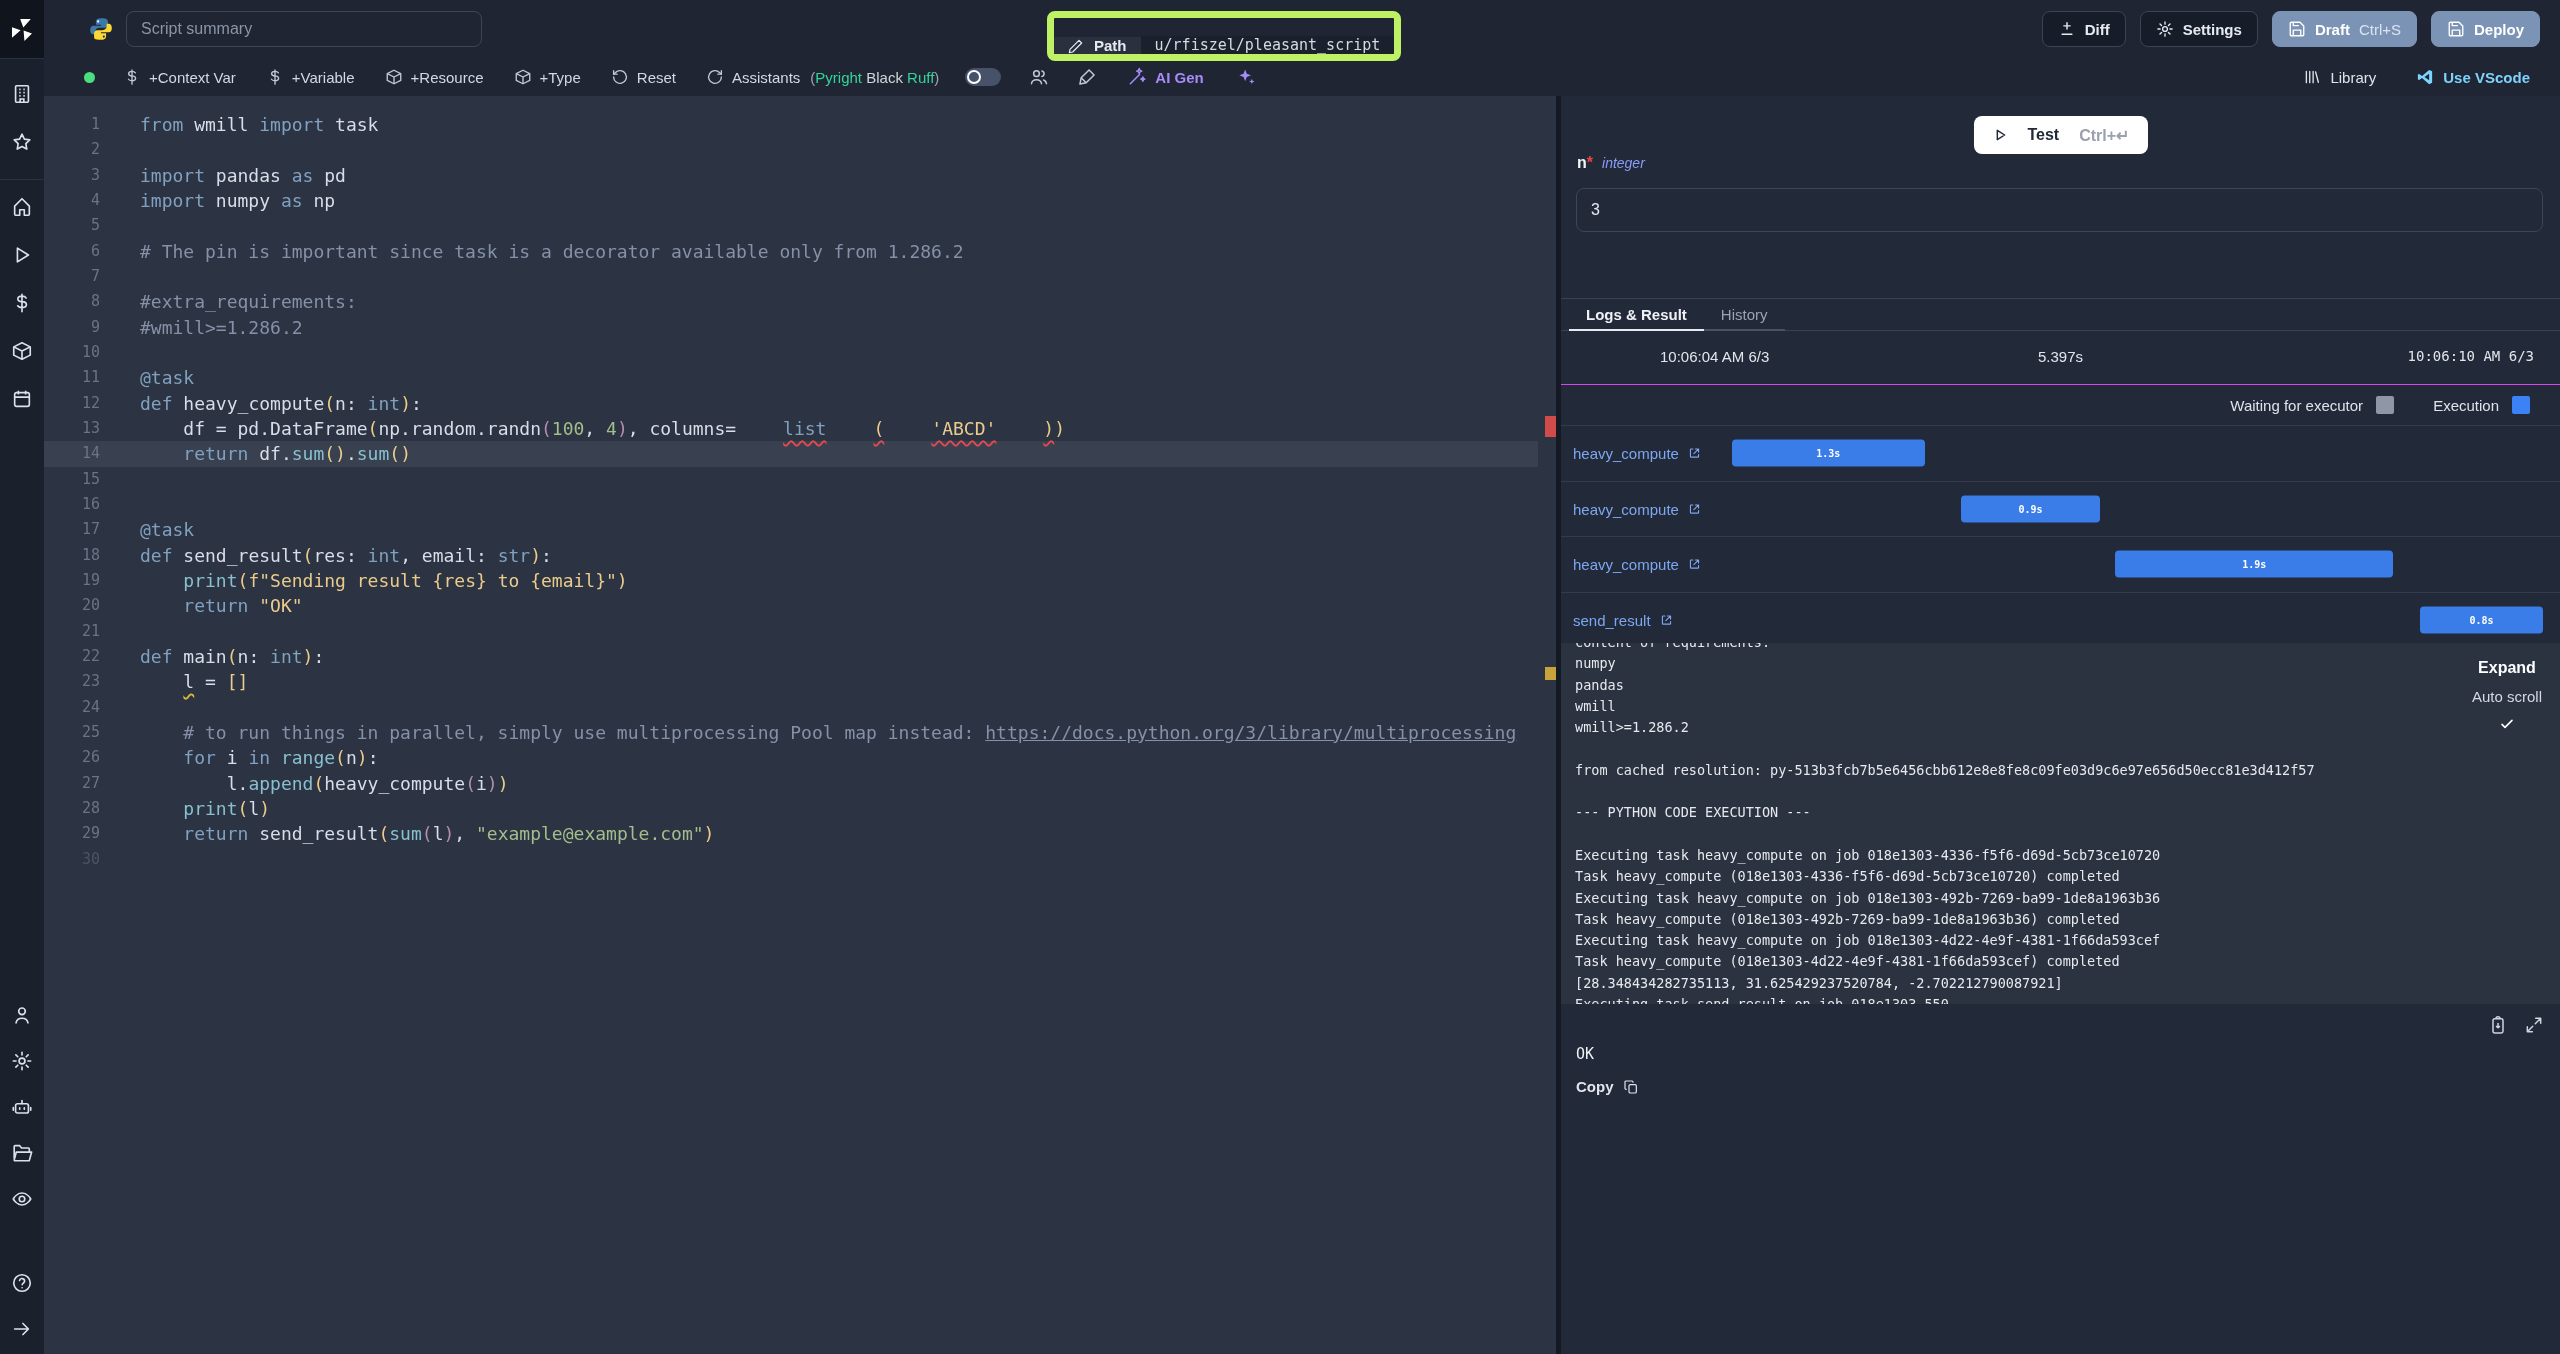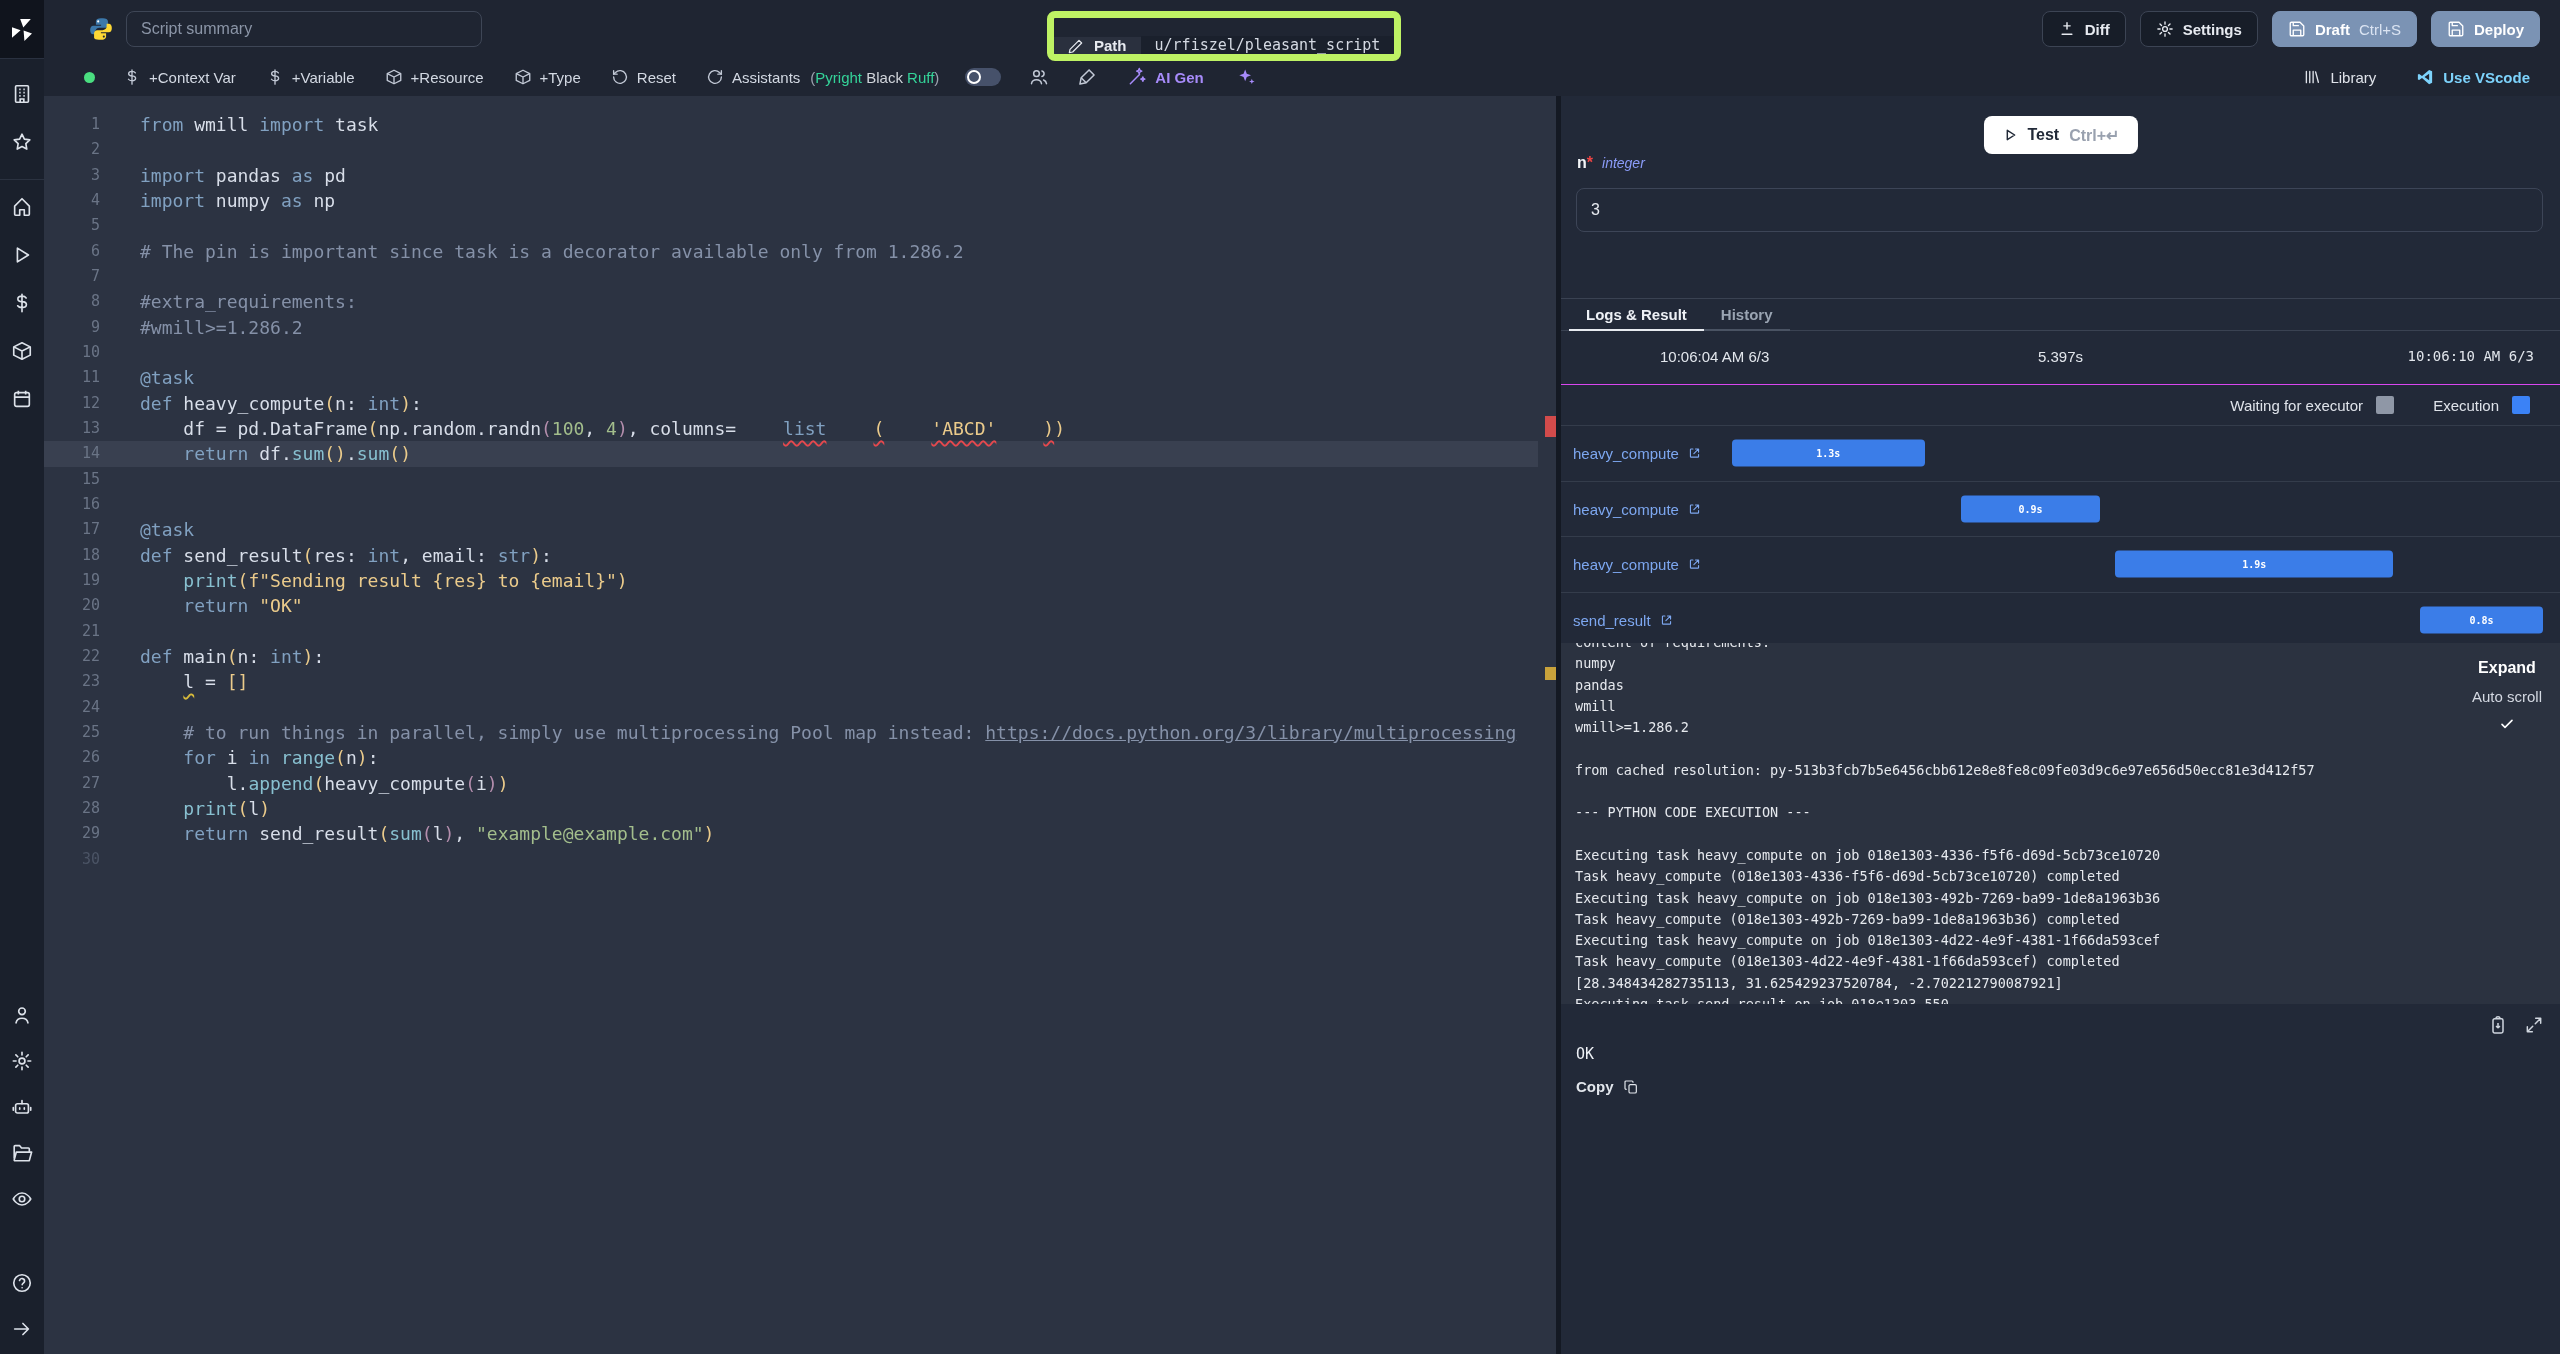--- a/index.html
+++ b/index.html
@@ -75,33 +75,33 @@
   .sqy{text-decoration:underline wavy #d7ba3a;text-decoration-thickness:1.5px;text-underline-offset:5px;}
 
   .ruler{position:absolute;left:1538px;top:96px;width:18px;height:1258px;background:#2c3342;}
   .mark-red{position:absolute;left:7px;top:320px;width:11px;height:21px;background:#d24b4b;}
   .mark-yellow{position:absolute;left:7px;top:571px;width:11px;height:13px;background:#c8a23b;}
   .vdivider{position:absolute;left:1556px;top:96px;width:5px;height:1258px;background:#141923;cursor:col-resize;}
 
   
   .runpanel{position:absolute;left:1561px;top:96px;width:999px;height:1258px;background:#222938;}
   .btn-test{position:absolute;left:50%;transform:translateX(-50%);top:20px;height:38px;background:#ffffff;
-            color:#222a38;border:none;border-radius:8px;display:flex;align-items:center;gap:10px;
+            color:#222a38;border:none;border-radius:8px;display:flex;align-items:center;gap:20px;
             padding:0 18px;font-weight:700;font-size:16px;cursor:pointer;font-family:"Liberation Sans",sans-serif;}
   .btn-test .kbd{color:#99a1af;font-weight:600;}
   .arg-label{position:absolute;left:16px;top:58px;font-size:16px;}
   .arg-name{font-weight:700;color:#f3f5f8;}
   .arg-req{color:#ef4444;font-weight:700;}
   .arg-type{font-style:italic;color:#8b9cf9;font-size:14px;margin-left:9px;}
   .arg-input{position:absolute;left:15px;top:92px;width:967px;height:44px;box-sizing:border-box;
              background:transparent;border:1px solid #3d4557;border-radius:8px;color:#e7eaf0;
              font-size:16px;padding:0 14px;outline:none;}
   .tabs{position:absolute;left:0;top:202px;width:100%;height:33px;border-top:1px solid #3a4252;
         border-bottom:1px solid #3a4252;display:flex;padding-left:8px;box-sizing:border-box;}
-  .tab{padding:0 17px;display:flex;align-items:center;font-size:15px;cursor:pointer;margin-bottom:-1px;font-weight:bold;}
+  .tab{padding:0 17px;display:flex;align-items:center;font-size:15px;cursor:pointer;margin-bottom:-1px;}
   .tab.active{color:#eef1f6;font-weight:600;border-bottom:2px solid #e7eaf0;}
   .tab.inactive{color:#9aa4b2;border-bottom:2px solid #4a5363;}
   .times-row{position:absolute;left:0;top:235px;width:100%;height:54px;border-bottom:1px solid #d946ef;
              box-sizing:border-box;font-size:15px;color:#e2e6ec;}
   .time-start{position:absolute;left:99px;top:17px;}
   .time-dur{position:absolute;left:0;width:100%;text-align:center;top:17px;}
   .time-end{position:absolute;right:26px;top:17px;font-family:"DejaVu Sans Mono",monospace;font-size:14px;}
   .legend-row{position:absolute;left:0;top:289px;width:100%;height:40px;display:flex;align-items:center;
               justify-content:flex-end;gap:13px;padding-right:30px;box-sizing:border-box;font-size:15px;color:#dfe3ea;}
   .legend-sq{width:18px;height:18px;border-radius:2px;flex:none;}

